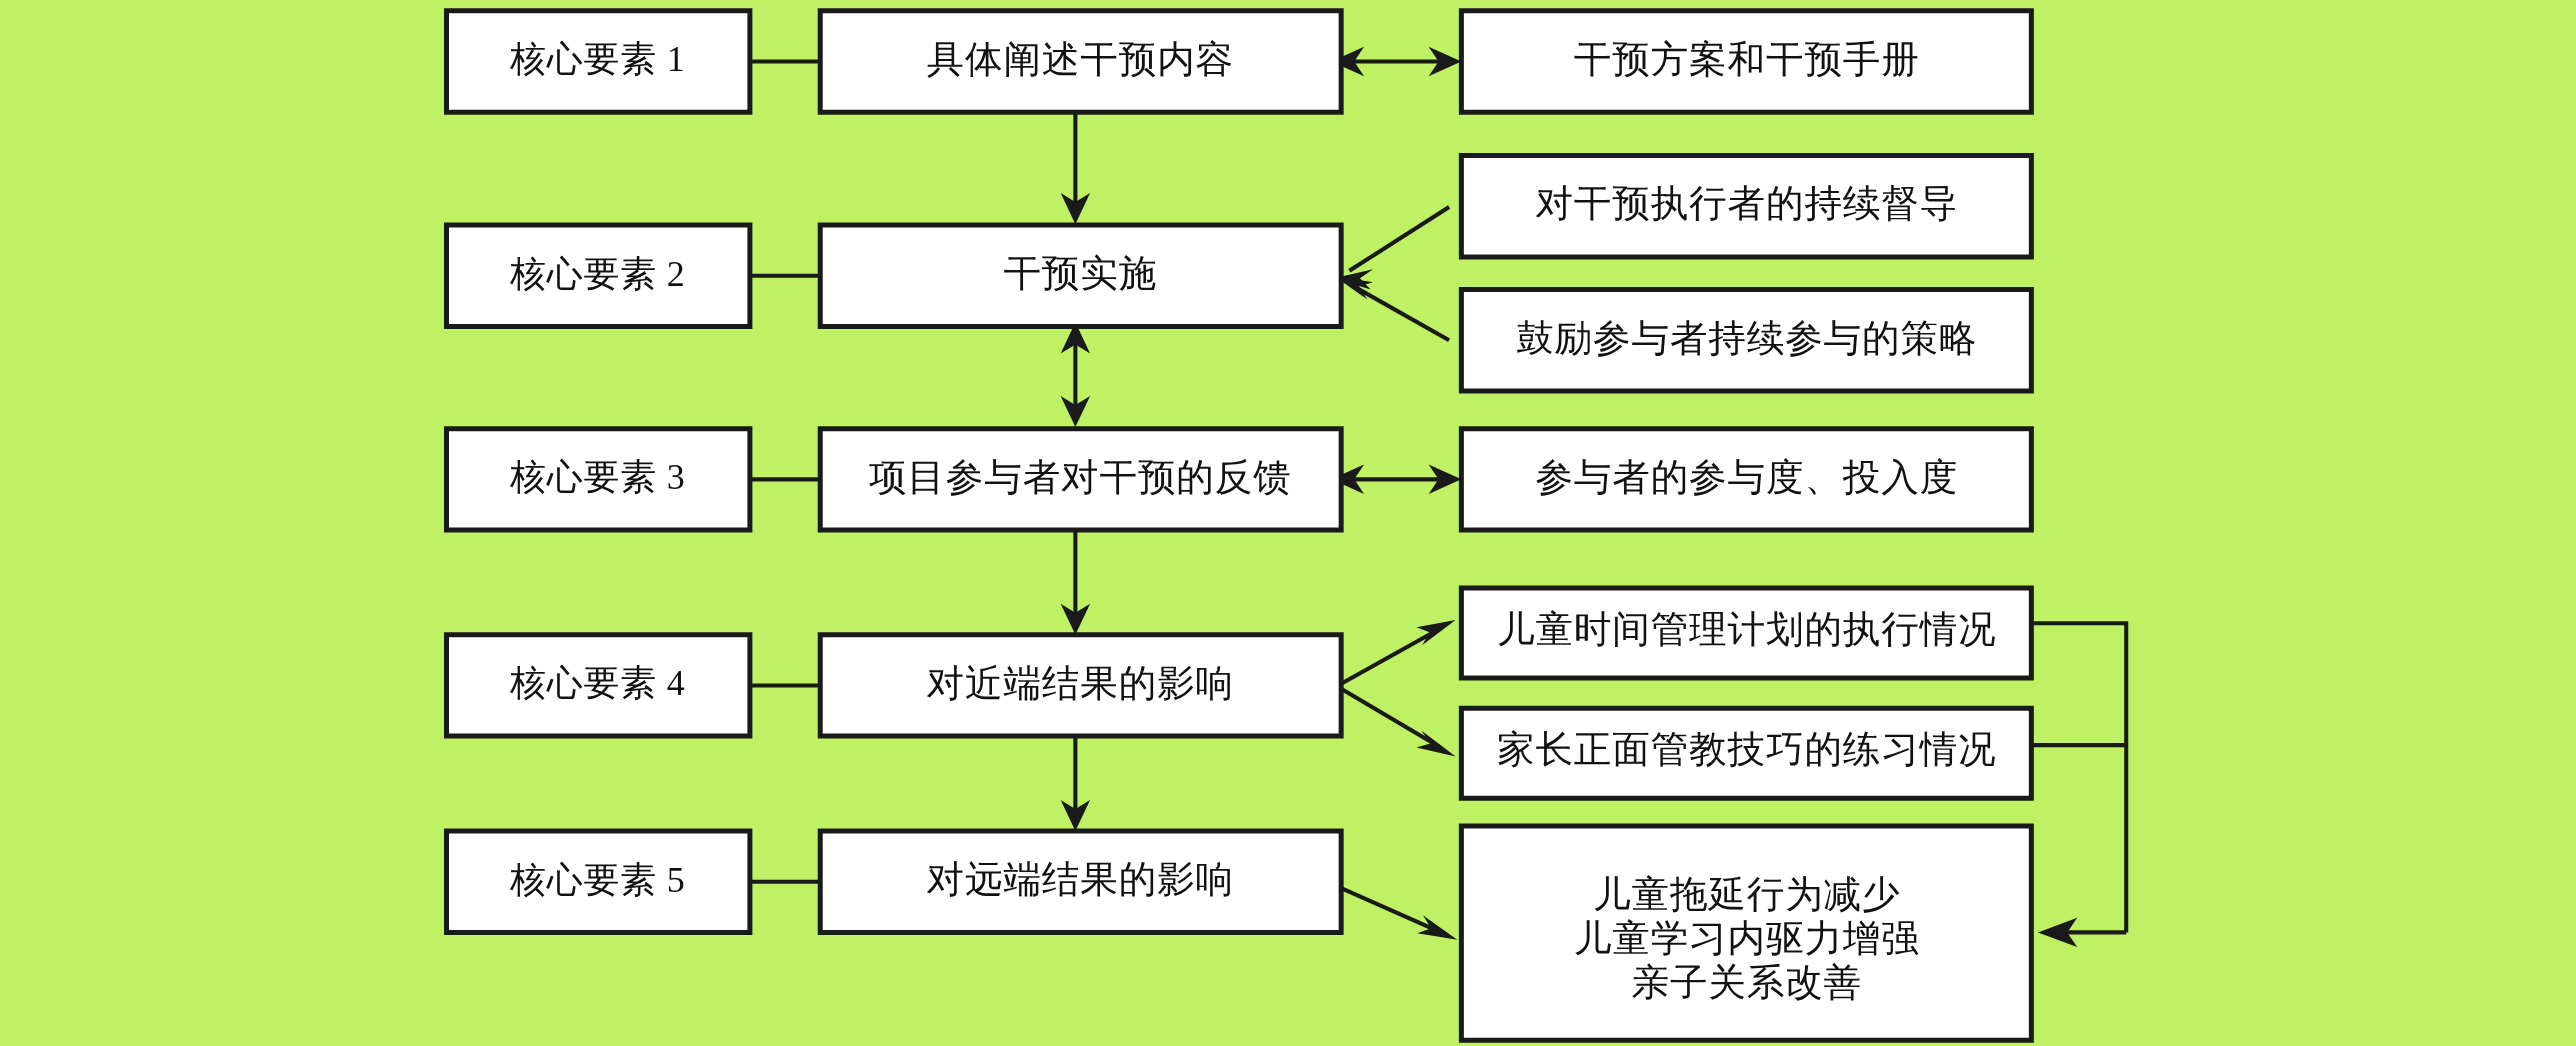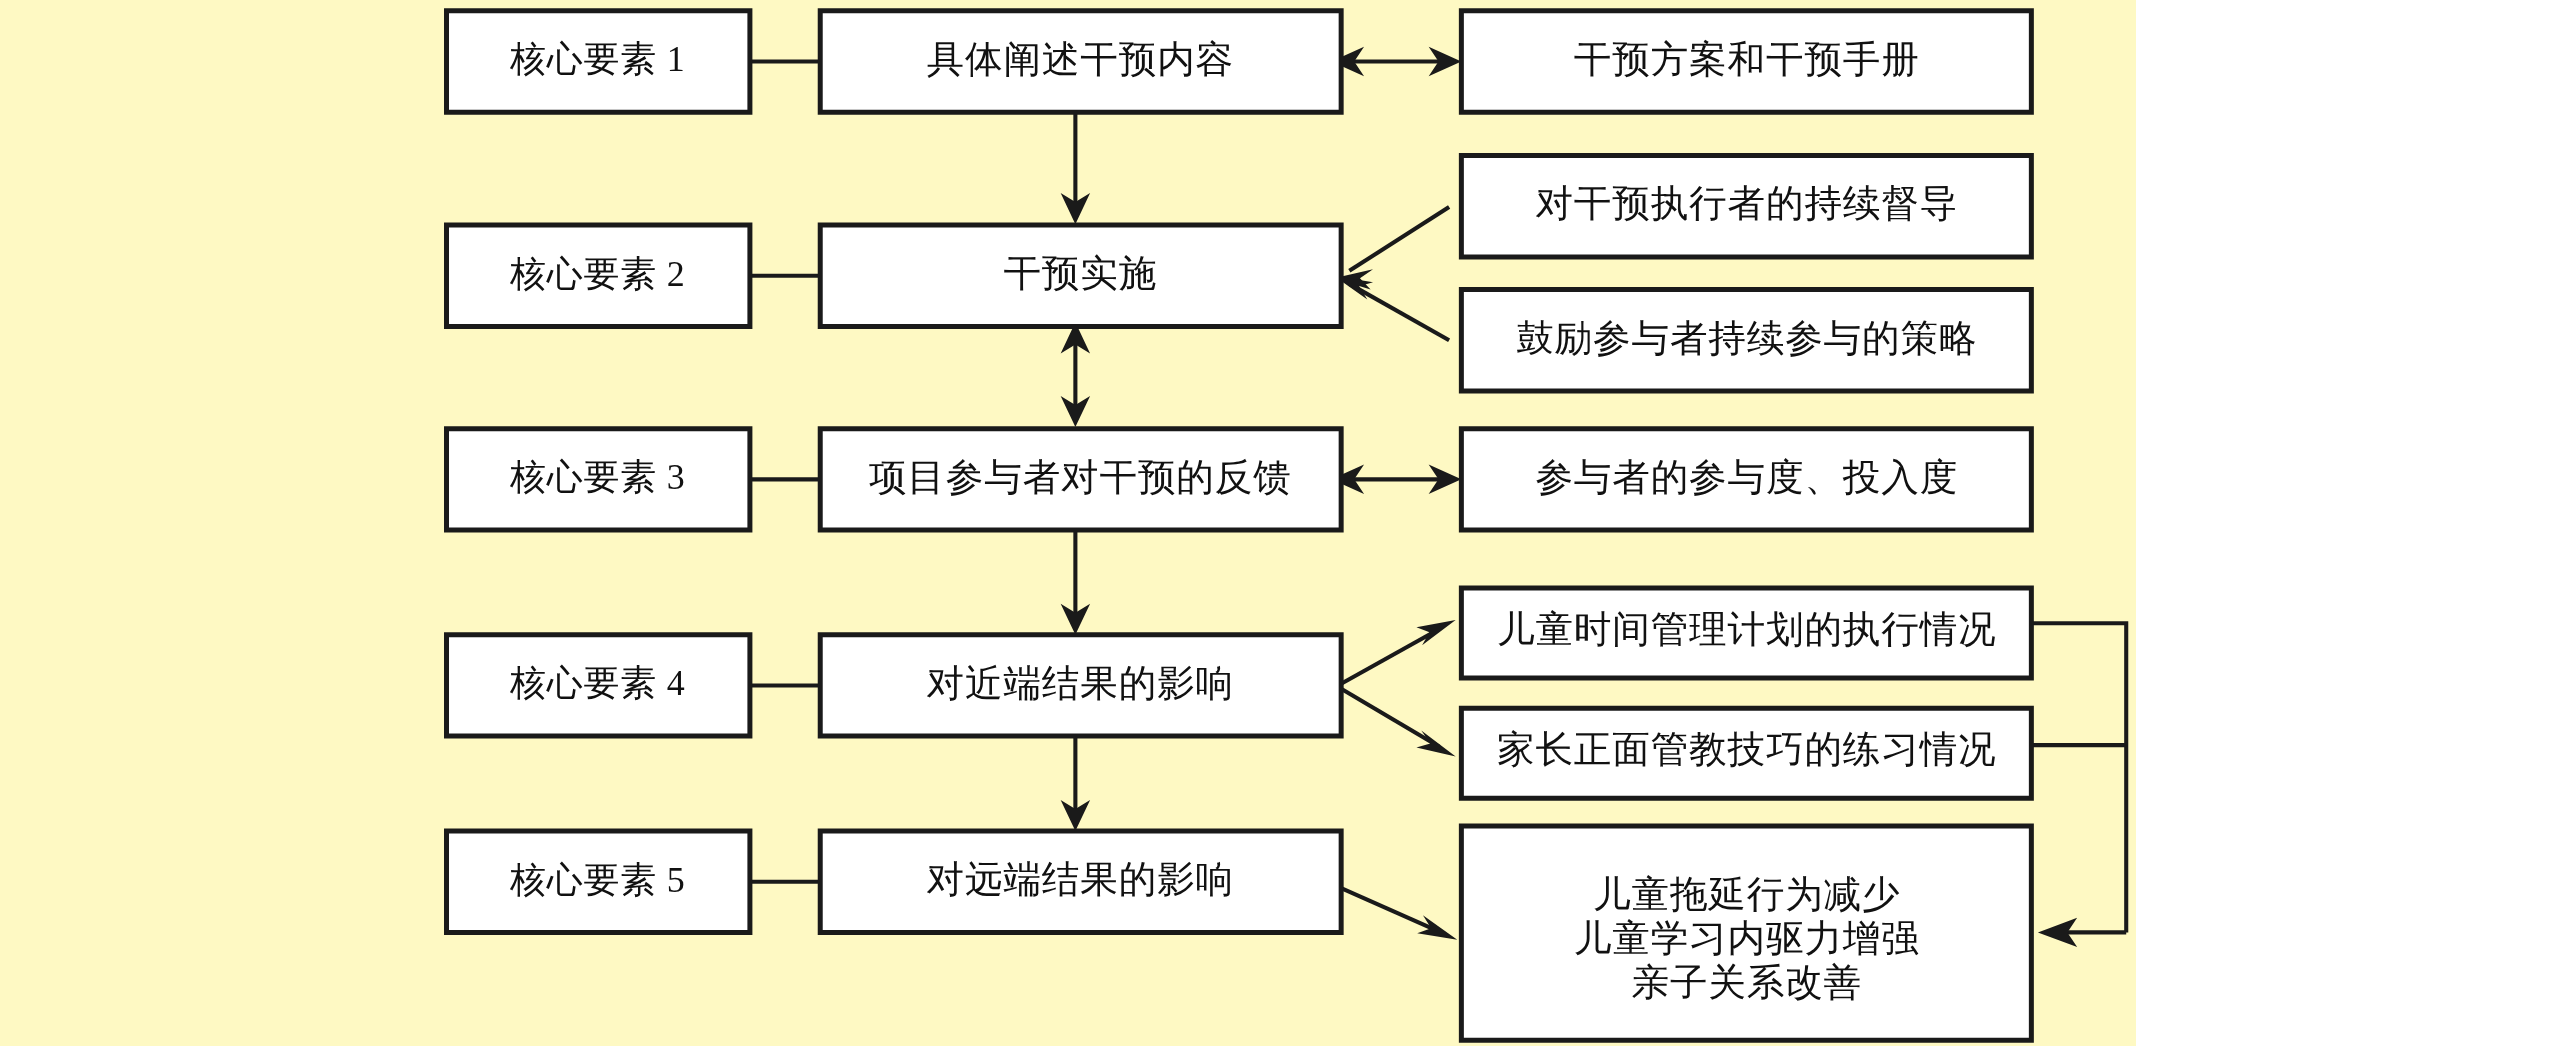--- a/index.html
+++ b/index.html
@@ -8,23 +8,23 @@
     background: #ffffff;
   }
   body {
     width: 2576px;
     height: 1047px;
     font-family: "Liberation Serif", "DejaVu Serif", serif;
     overflow: hidden;
   }
   #diagram-root {
     position: relative;
-    width: 2136px;
+    width: 2576px;
     height: 1047px;
-    background: #fef9c3;
+    background: #bef264;
   }
   svg#flow {
     position: absolute;
     top: 0;
     left: 0;
     width: 2576px;
     height: 1047px;
     display: block;
   }
   .node-rect {

